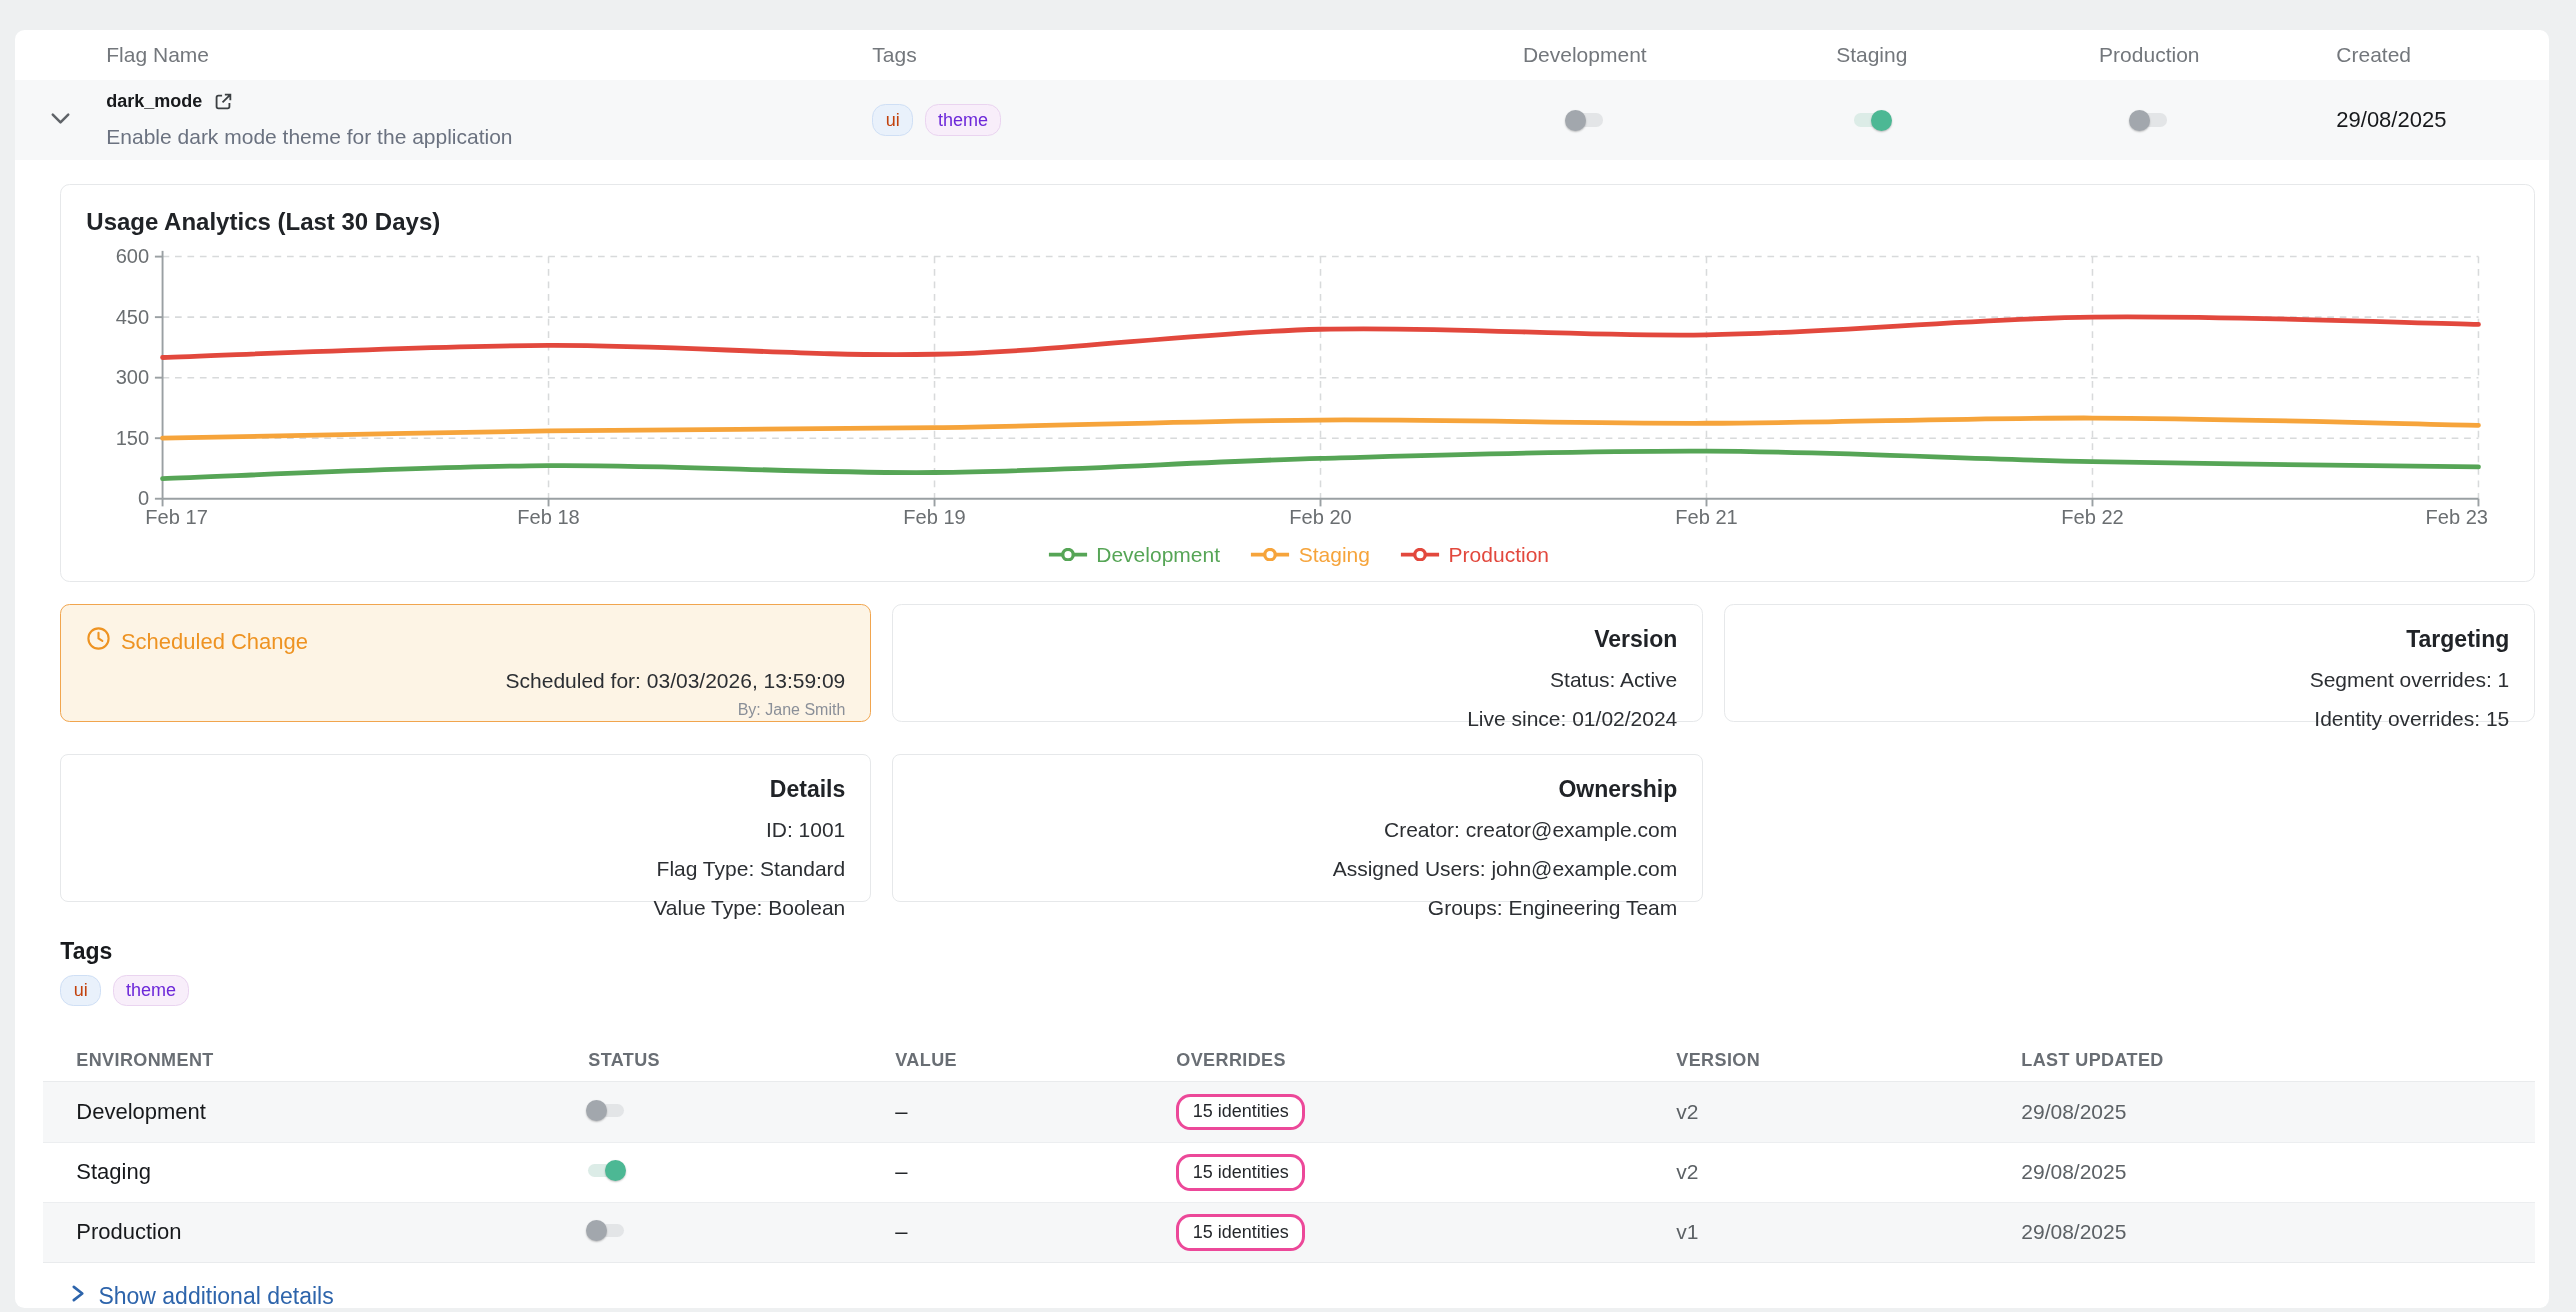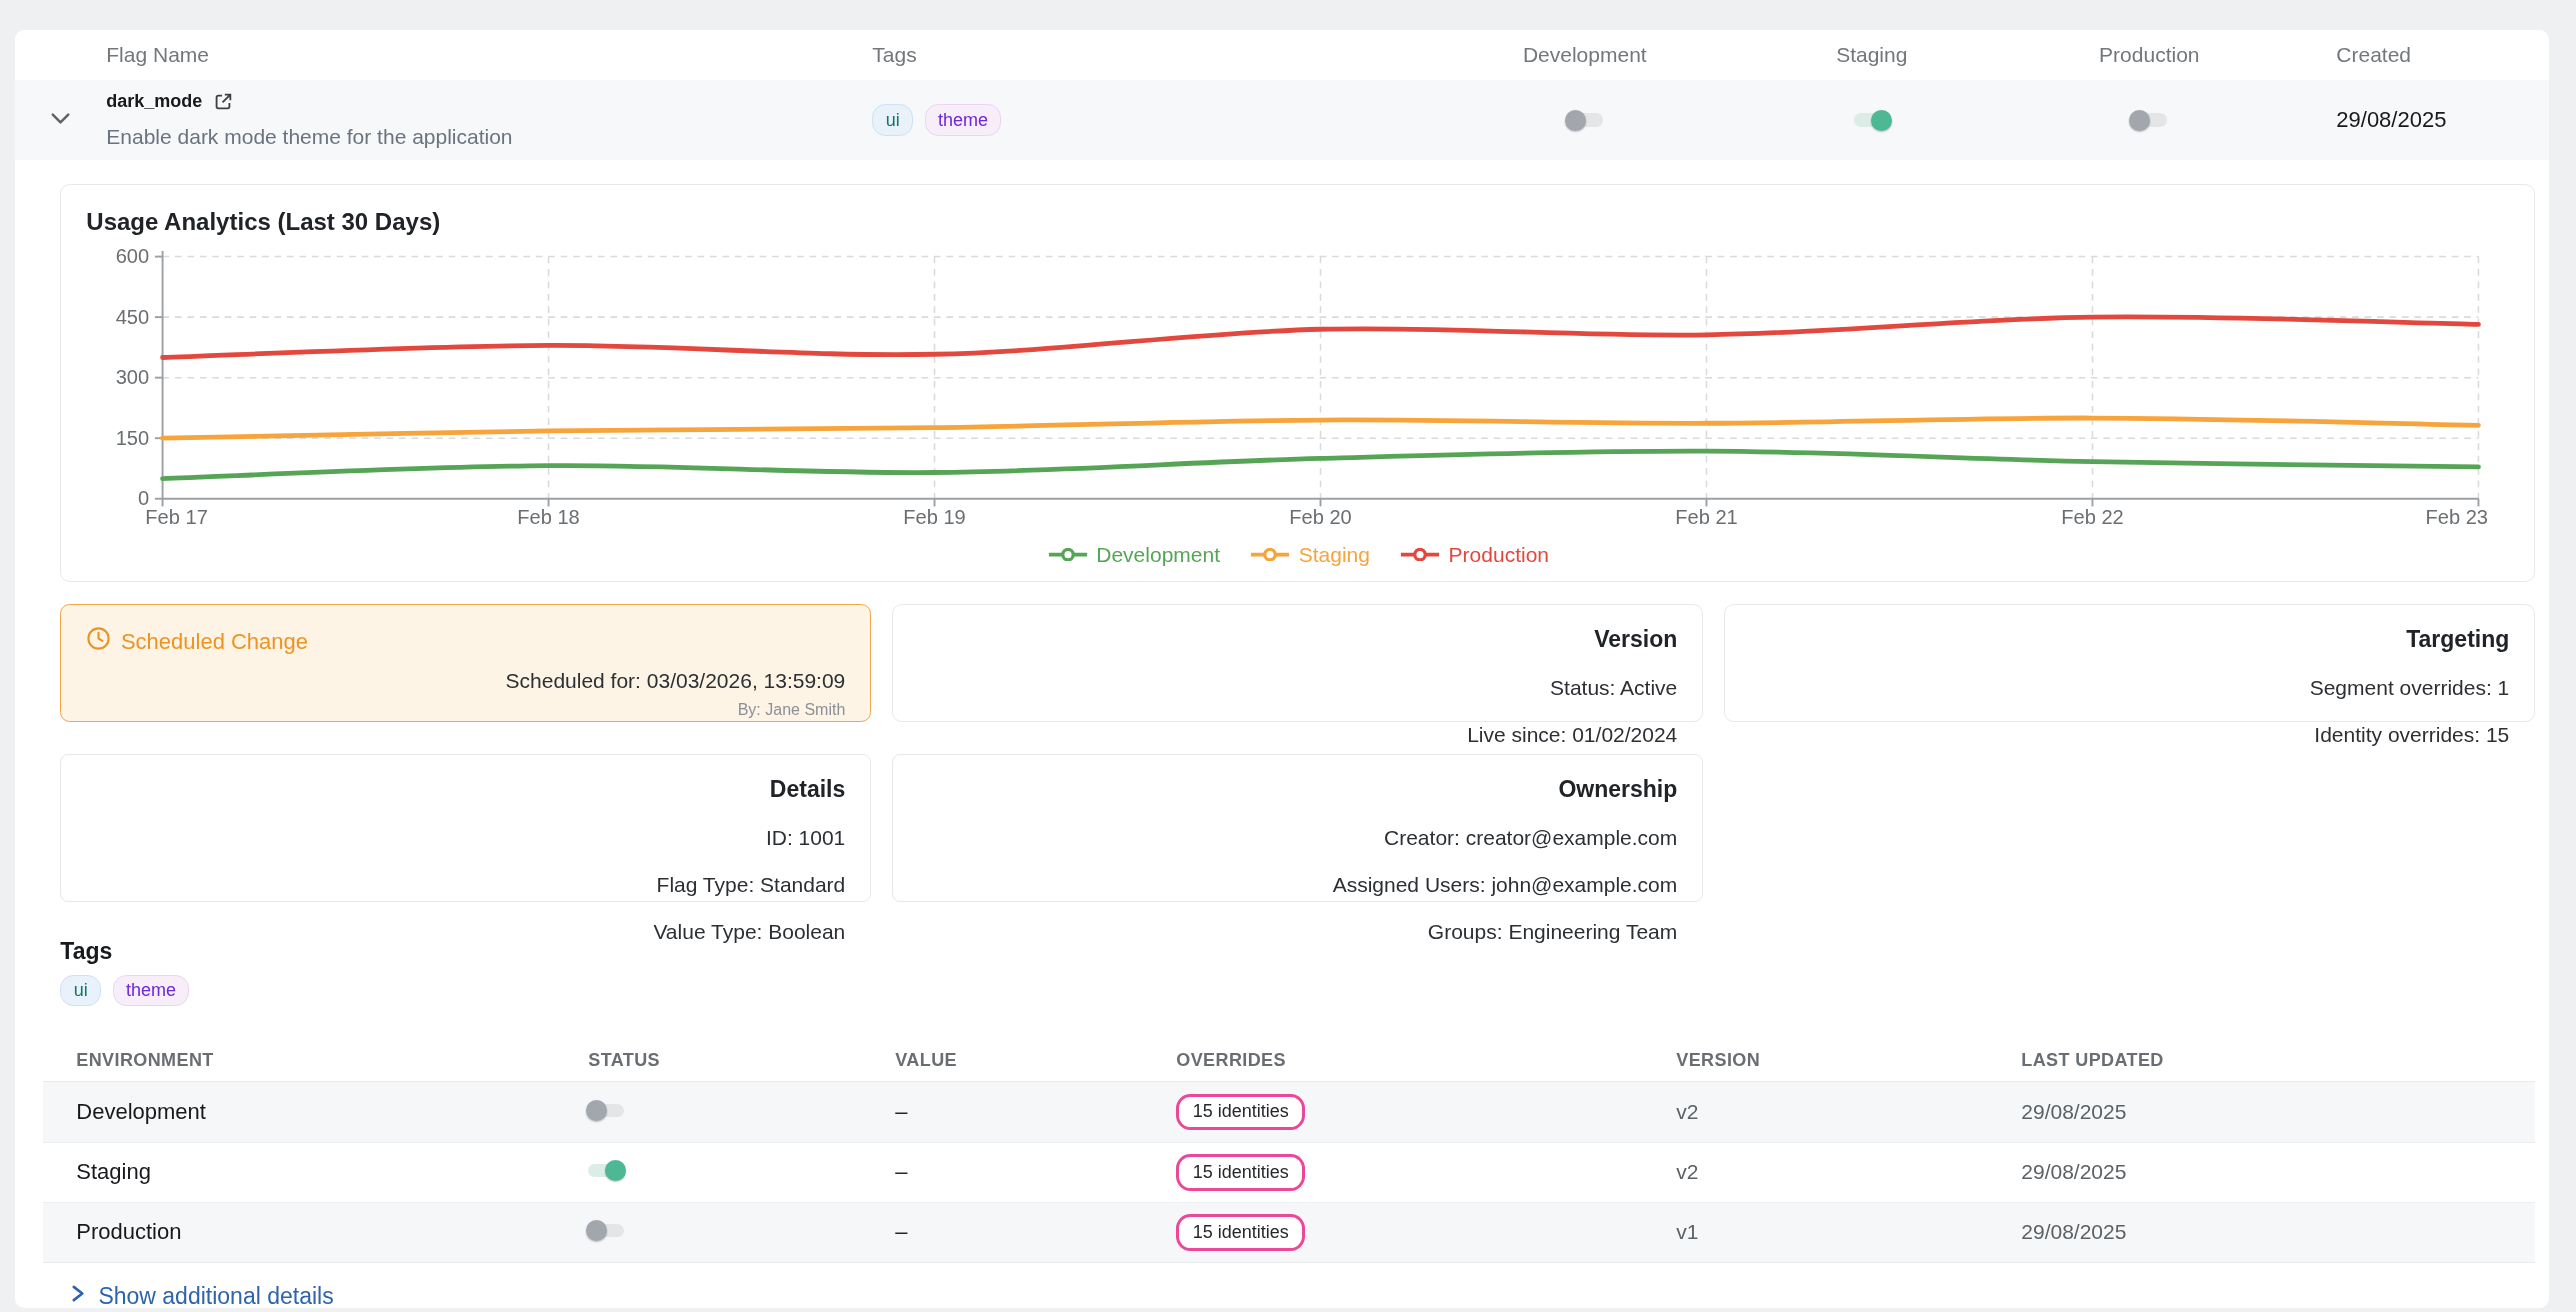--- a/index.html
+++ b/index.html
@@ -27,21 +27,21 @@
   .hc-created { padding-left: 53px; }
   .flag-row { height: 80px; background: #f7f8f9; cursor: pointer; }
   .chev-cell { display: flex; justify-content: center; }
   .name-cell .flag-name { font-size: 18px; font-weight: bold; color: #17191c; display: inline-flex; gap: 9.6px; }
   .name-cell .flag-desc { font-size: 21px; color: #6b7280; margin-top: 6.7px; }
   .tag-pills { display: flex; gap: 11.5px; align-items: center; }
   .pill {
     font-size: 18px; line-height: 1; padding: 5.7px 12.4px; border-radius: 13.4px;
     border: 1px solid transparent; display: inline-block;
   }
-  .pill.ui    { background: #e9f1fb; color: #0f766e; border-color: #cfdff5; }
+  .pill.ui    { background: #e9f1fb; color: #c2410c; border-color: #cfdff5; }
   .pill.theme { background: #f8eefa; color: #6d28d9; border-color: #ead4f0; }
   .toggle-cell { display: flex; justify-content: center; }
   .created-cell { padding-left: 53px; font-size: 22px; color: #17191c; }
 
   
   .toggle { position: relative; width: 36px; height: 13.4px; border-radius: 6.7px; display: inline-block; cursor: pointer; }
   .toggle .knob { position: absolute; top: -3.8px; width: 21px; height: 21px; border-radius: 50%; box-shadow: 0 1px 1.9px rgba(0,0,0,.25); }
   .toggle.off { background: #e3e5e7; }
   .toggle.off .knob { left: -1.9px; background: #a2a7ad; }
   .toggle.on { background: #dcece7; }
@@ -61,21 +61,21 @@
   .legend-item { display: inline-flex; align-items: center; gap: 7.7px; font-size: 21px; cursor: pointer; }
 
   .cards-row { display: grid; grid-template-columns: repeat(3, 811px); gap: 21px; width: 2475px; text-align: right; }
   .row-1 { margin-top: 22px; }
   .row-2 { margin-top: 32px; }
   .card {
     border: 1px solid #e6e8ea; border-radius: 9.6px; background: #fff;
     padding: 21px 25px;
   }
   .card-title { font-size: 23px; font-weight: bold; color: #202327; margin-bottom: 13.4px; }
-  .card-line { font-size: 21px; color: #2c2f33; margin-top: 23px; }
+  .card-line { font-size: 21px; color: #2c2f33; margin-top: 15px; }
   .card.scheduled { background: #fdf4e5; border-color: #f1a54e; }
   .sched-title { display: flex; align-items: center; gap: 9.6px; font-size: 22px; color: #ee9322; font-weight: 400; margin-bottom: 11.5px; }
   .sched-line1 { font-size: 21px; color: #2c2f33; margin-top: 7.7px; }
   .sched-line2 { font-size: 16px; color: #8a8f98; margin-top: 8.6px; }
   .card.r2 { height: 148px; border-radius: 8px; }
   .card.r1 { height: 118px; }
 
   .tags-section { margin-top: 36px; }
   .tags-heading { font-size: 23px; font-weight: bold; color: #17191c; }
   .tags-section .tag-pills { margin-top: 9.6px; }

